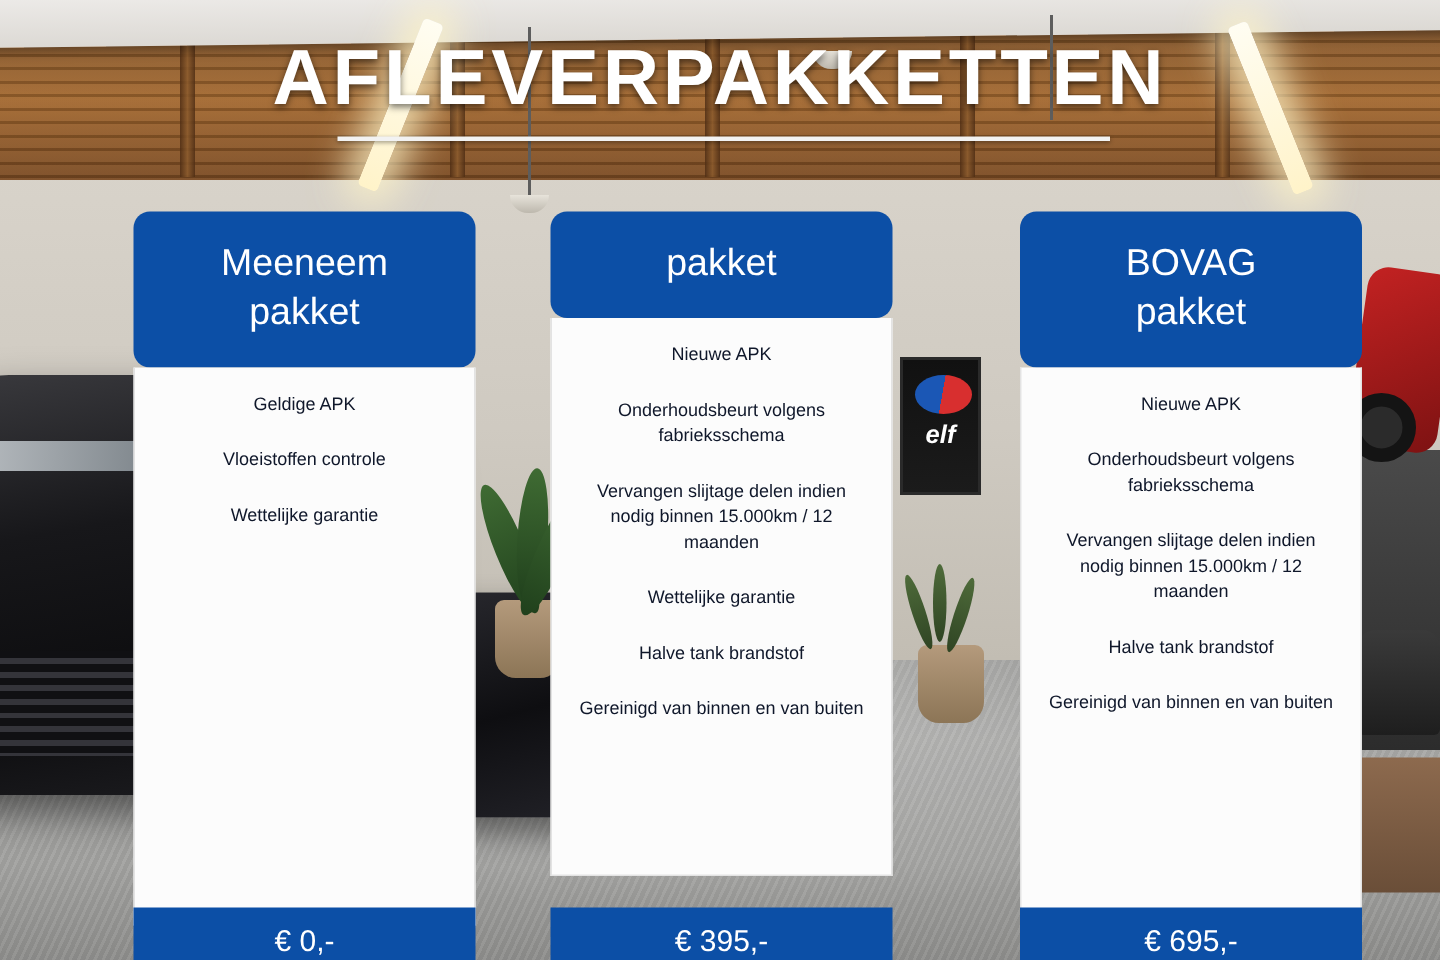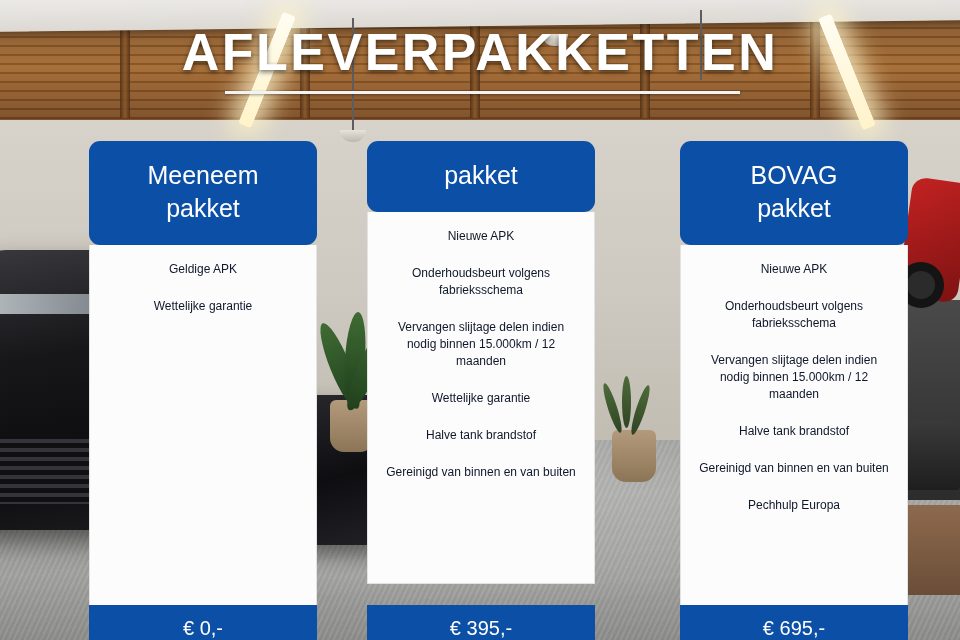--- a/index.html
+++ b/index.html
@@ -230,20 +230,24 @@
 
   <div class="pot" style="left:612px;top:430px"></div>
   <div class="leaf" style="left:608px;top:382px;transform:rotate(-18deg)"></div>
   <div class="leaf" style="left:622px;top:376px"></div>
   <div class="leaf" style="left:636px;top:384px;transform:rotate(18deg)"></div>
 
   <div class="bigplant-leaf" style="left:892px;top:300px;transform:rotate(-26deg);width:26px;height:120px"></div>
   <div class="bigplant-leaf" style="left:916px;top:288px;width:26px;height:130px"></div>
   <div class="bigplant-leaf" style="left:938px;top:300px;transform:rotate(26deg);width:26px;height:120px"></div>
 
+  <div class="poster">
+    <div class="poster-ball"></div>
+    <div class="poster-txt">elf</div>
+  </div>
 
   <div class="rightpanel"></div>
   <div class="bike-body"></div>
   <div class="wheel" style="left:898px;top:262px;width:46px;height:46px"></div>
   <div class="chair"></div>
   <div class="rug"></div>
 </div>
 
 <div id="fg">
   <div class="page-title">AFLEVERPAKKETTEN</div>
@@ -251,20 +255,21 @@
 
   <div class="cards">
 
     <div class="card c1">
       <div class="card-head">
         <div>Meeneem</div>
         <div>pakket</div>
       </div>
       <div class="card-body">
         <div class="feat">Geldige APK</div>
+        <div class="feat">Vloeistoffen controle</div>
         <div class="feat">Wettelijke garantie</div>
       </div>
       <div class="card-foot">€ 0,-</div>
     </div>
 
     <div class="card c2">
       <div class="card-head">
         <div>pakket</div>
       </div>
       <div class="card-body">
@@ -282,19 +287,18 @@
       <div class="card-head">
         <div>BOVAG</div>
         <div>pakket</div>
       </div>
       <div class="card-body">
         <div class="feat">Nieuwe APK</div>
         <div class="feat">Onderhoudsbeurt volgens fabrieksschema</div>
         <div class="feat">Vervangen slijtage delen indien nodig binnen 15.000km / 12 maanden</div>
         <div class="feat">Halve tank brandstof</div>
         <div class="feat">Gereinigd van binnen en van buiten</div>
-        <div class="feat">Pechhulp Europa</div>
       </div>
       <div class="card-foot">€ 695,-</div>
     </div>
 
   </div>
 </div>
 
 </body></html>

